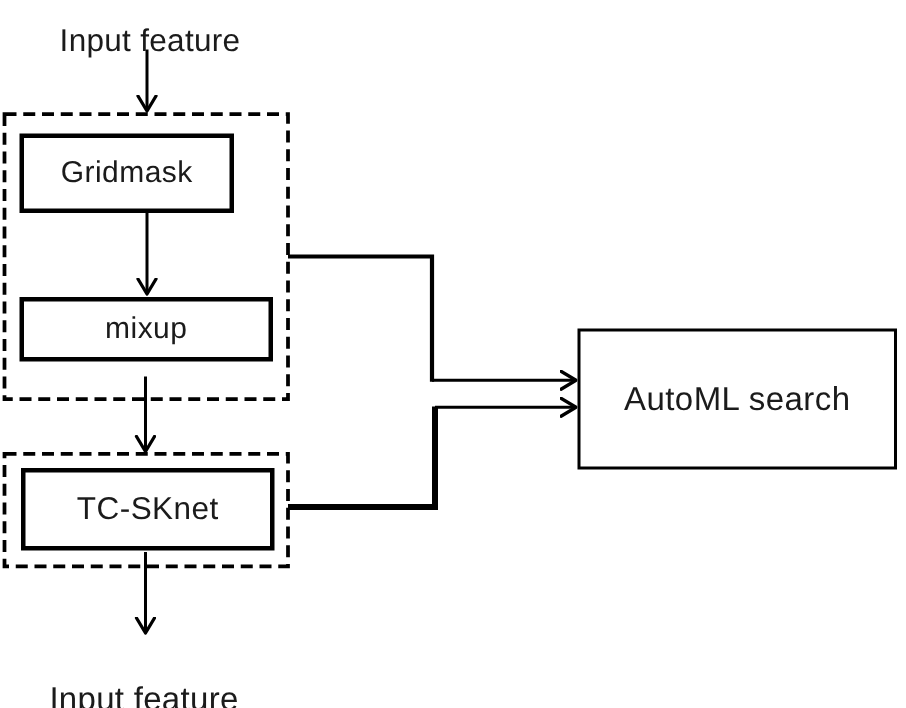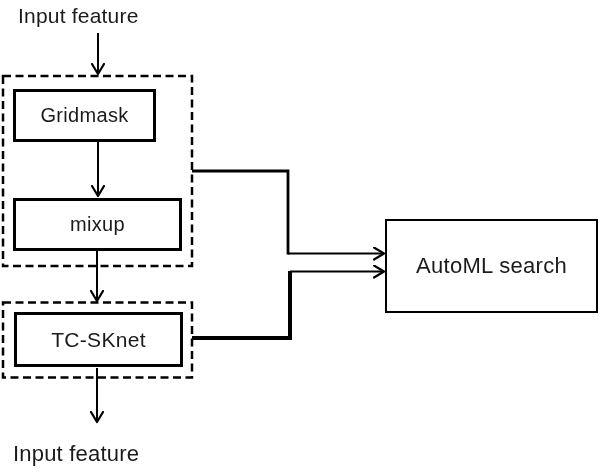--- a/index.html
+++ b/index.html
@@ -29,30 +29,31 @@
     border: 3px solid var(--line, #000000);
     display: flex;
     align-items: center;
     justify-content: center;
     box-sizing: border-box;
     font-size: 20px;
     letter-spacing: 0.3px;
     color: var(--text, #1b1b1b);
   }
   #box-gridmask { left: 13px; top: 89px;  width: 143px; height: 53px; }
-  #box-mixup    { left: 13px; top: 198px; width: 169px; height: 53px; }
+  #box-mixup    { left: 13px; top: 198px; width: 169px; height: 43px; }
   #box-tcsknet  { left: 14px; top: 312px; width: 169px; height: 55px; font-size: 21px; }
   #box-automl   { left: 385px; top: 219px; width: 213px; height: 94px; border-width: 2.5px; font-size: 22px; }
   .flow-label {
     position: absolute;
-    text-align: left;
+    text-align: center;
     font-size: 21px;
     letter-spacing: 0.2px;
     color: var(--text, #1b1b1b);
     white-space: nowrap;
+    margin-top: 12px;
   }
   #label-input  { left: 18px; top: 4px;   width: 164px; }
   #label-output { left: 13px; top: 441px; width: 166px; font-size: 22px; }
 </style>
 </head>
 <body>
 
 <div id="figure" style="--bg: #ffffff; --line: #000000; --text: #1b1b1b;">
 
   <svg id="connector-layer" viewBox="0 0 604 472" xmlns="http://www.w3.org/2000/svg">

